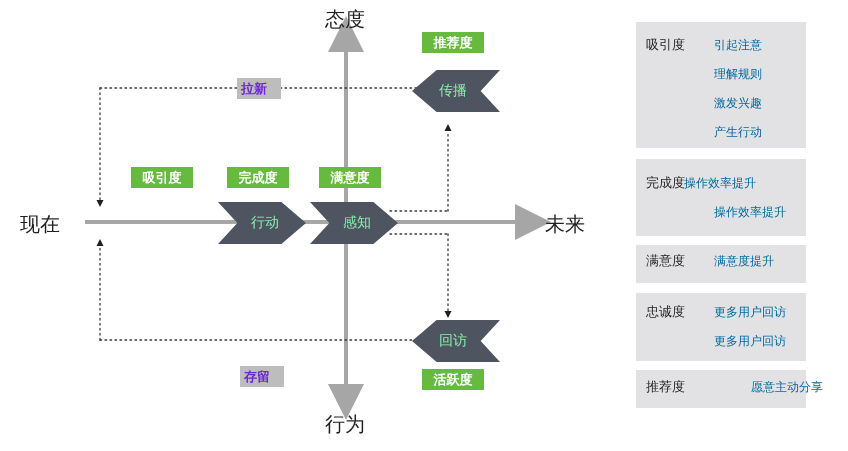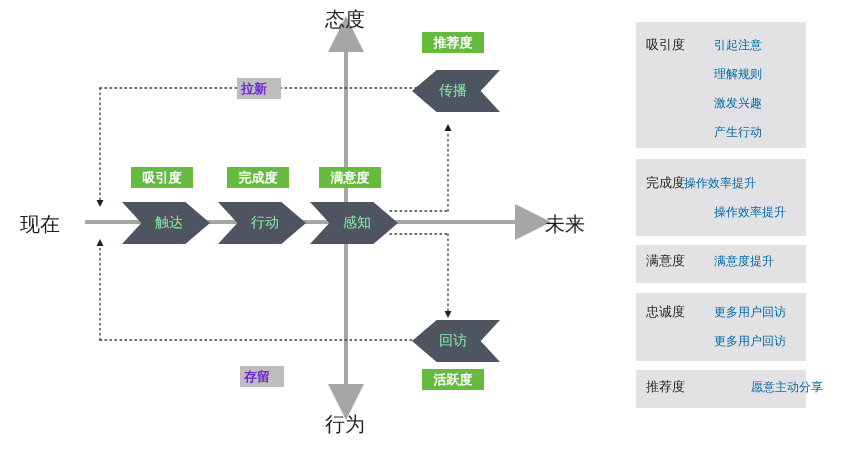--- a/index.html
+++ b/index.html
@@ -92,23 +92,20 @@
       <line x1="448" y1="234" x2="448" y2="311" stroke="#3a3a3a" stroke-width="1.3" stroke-dasharray="1.6 3.4" stroke-linecap="round"></line>
       <polygon points="444.5,311 451.5,311 448,318" fill="#231f20"></polygon>
     </g>
   </svg>
 
   <div class="lbl" style="left:20px;top:214px;">现在</div>
   <div class="lbl" style="left:545px;top:214px;">未来</div>
   <div class="lbl" style="left:325px;top:9px;">态度</div>
   <div class="lbl" style="left:325px;top:414px;">行为</div>
 
-  <div class="chev right" style="left:122px;top:202px;width:82px;height:42px;">
-    <span>触达</span>
-  </div>
   <div class="tag-green" style="left:131px;top:167px;width:52px;">吸引度</div>
 
   <div class="chev right" style="left:218px;top:202px;width:82px;height:42px;">
     <span>行动</span>
   </div>
   <div class="tag-green" style="left:227px;top:167px;width:52px;">完成度</div>
 
   <div class="chev right" style="left:310px;top:202px;width:82px;height:42px;">
     <span>感知</span>
   </div>

